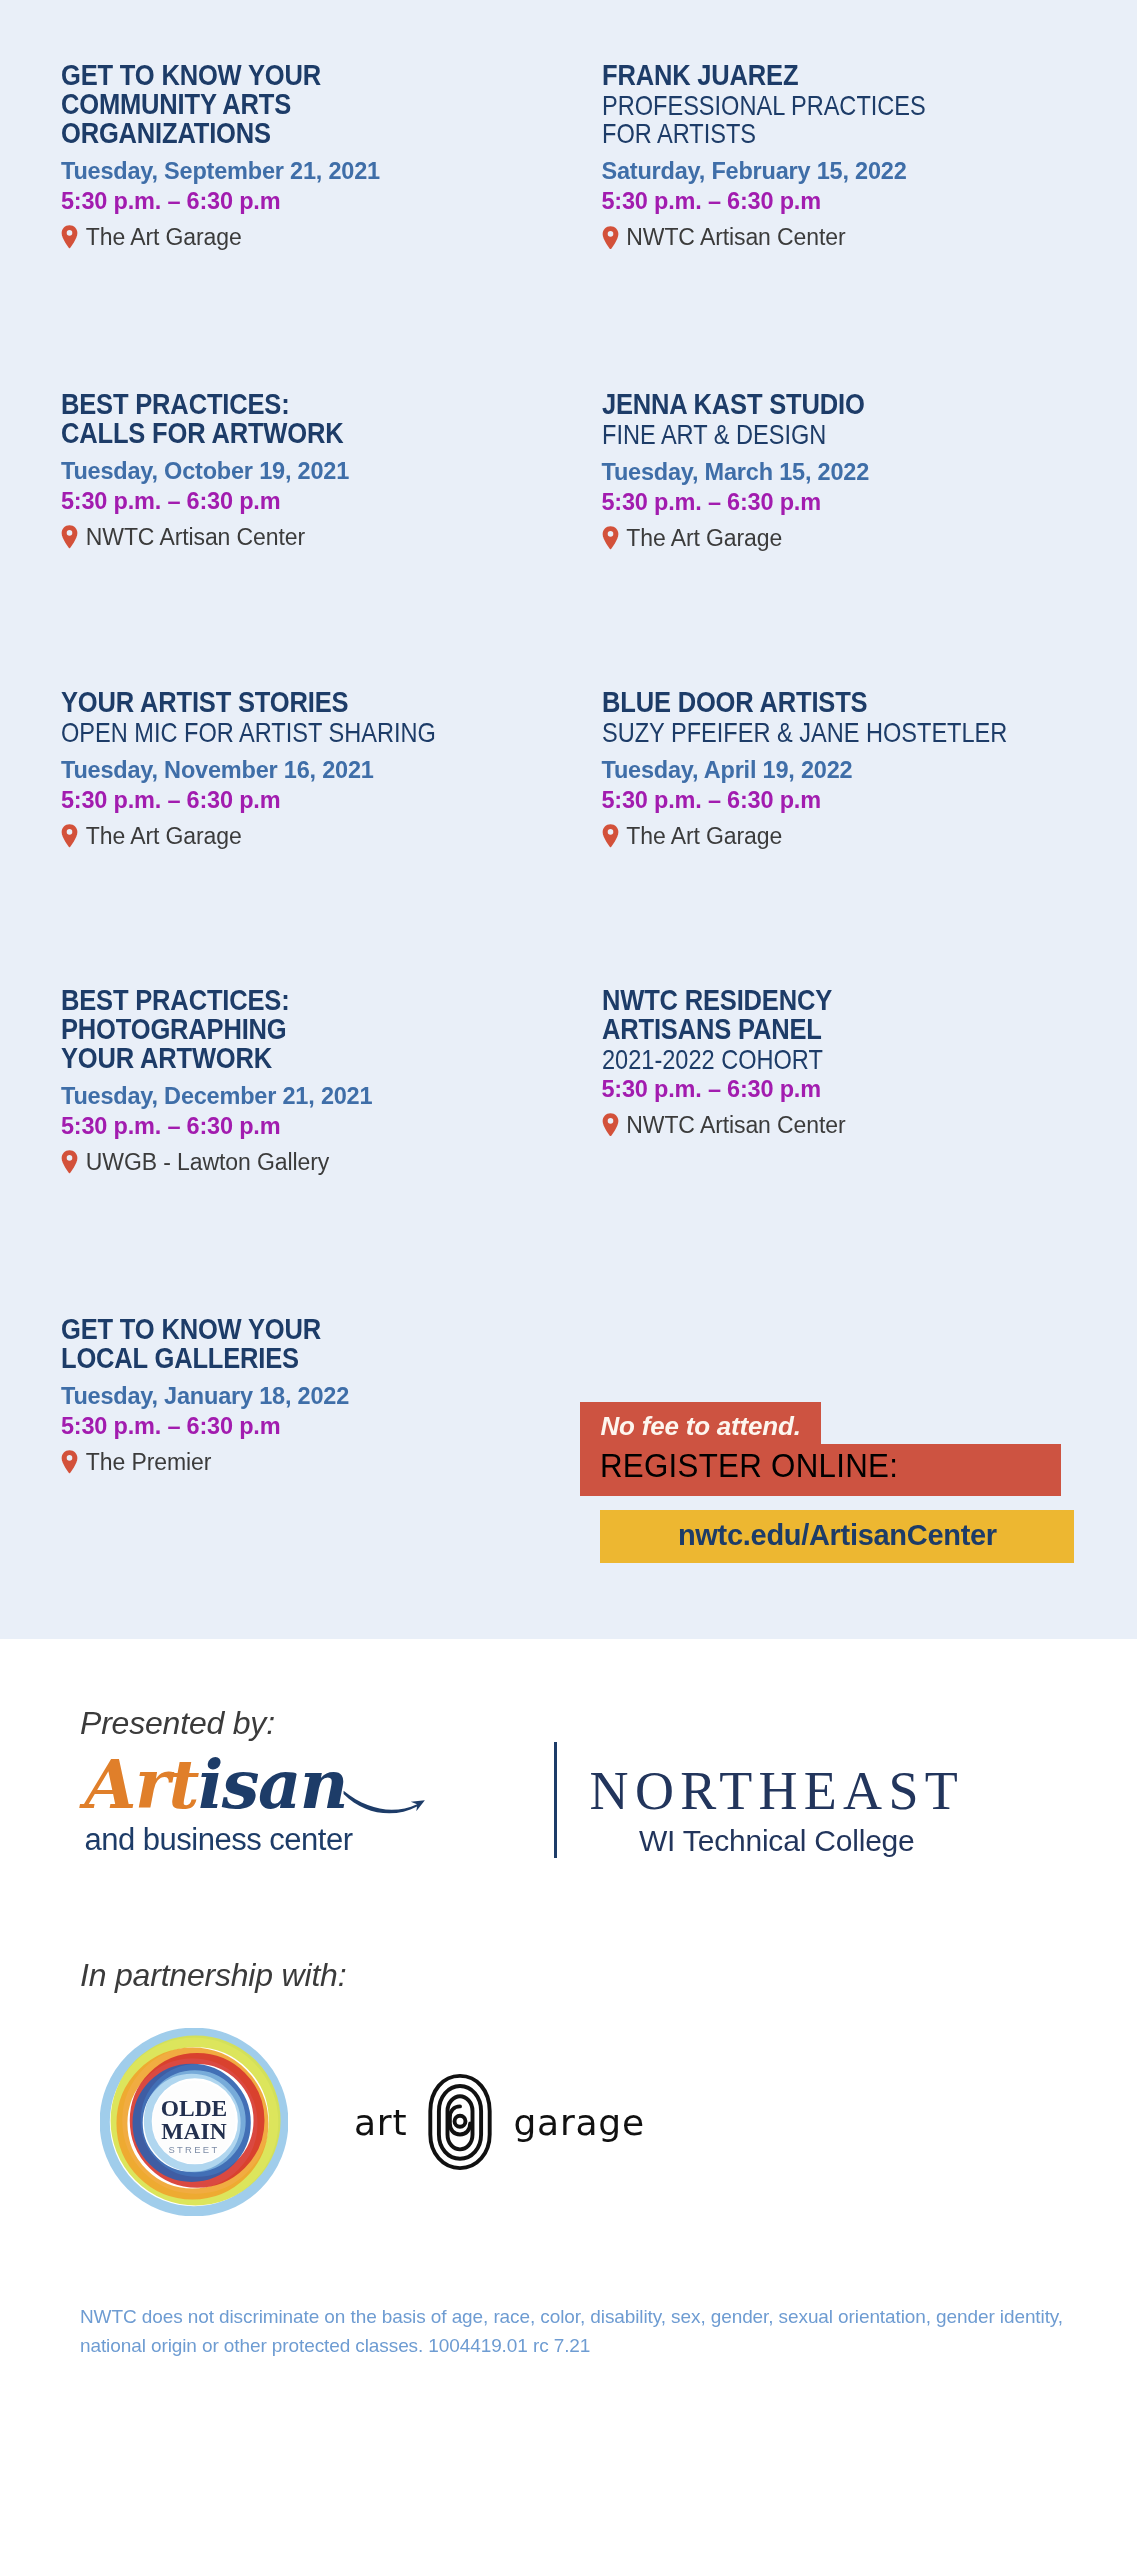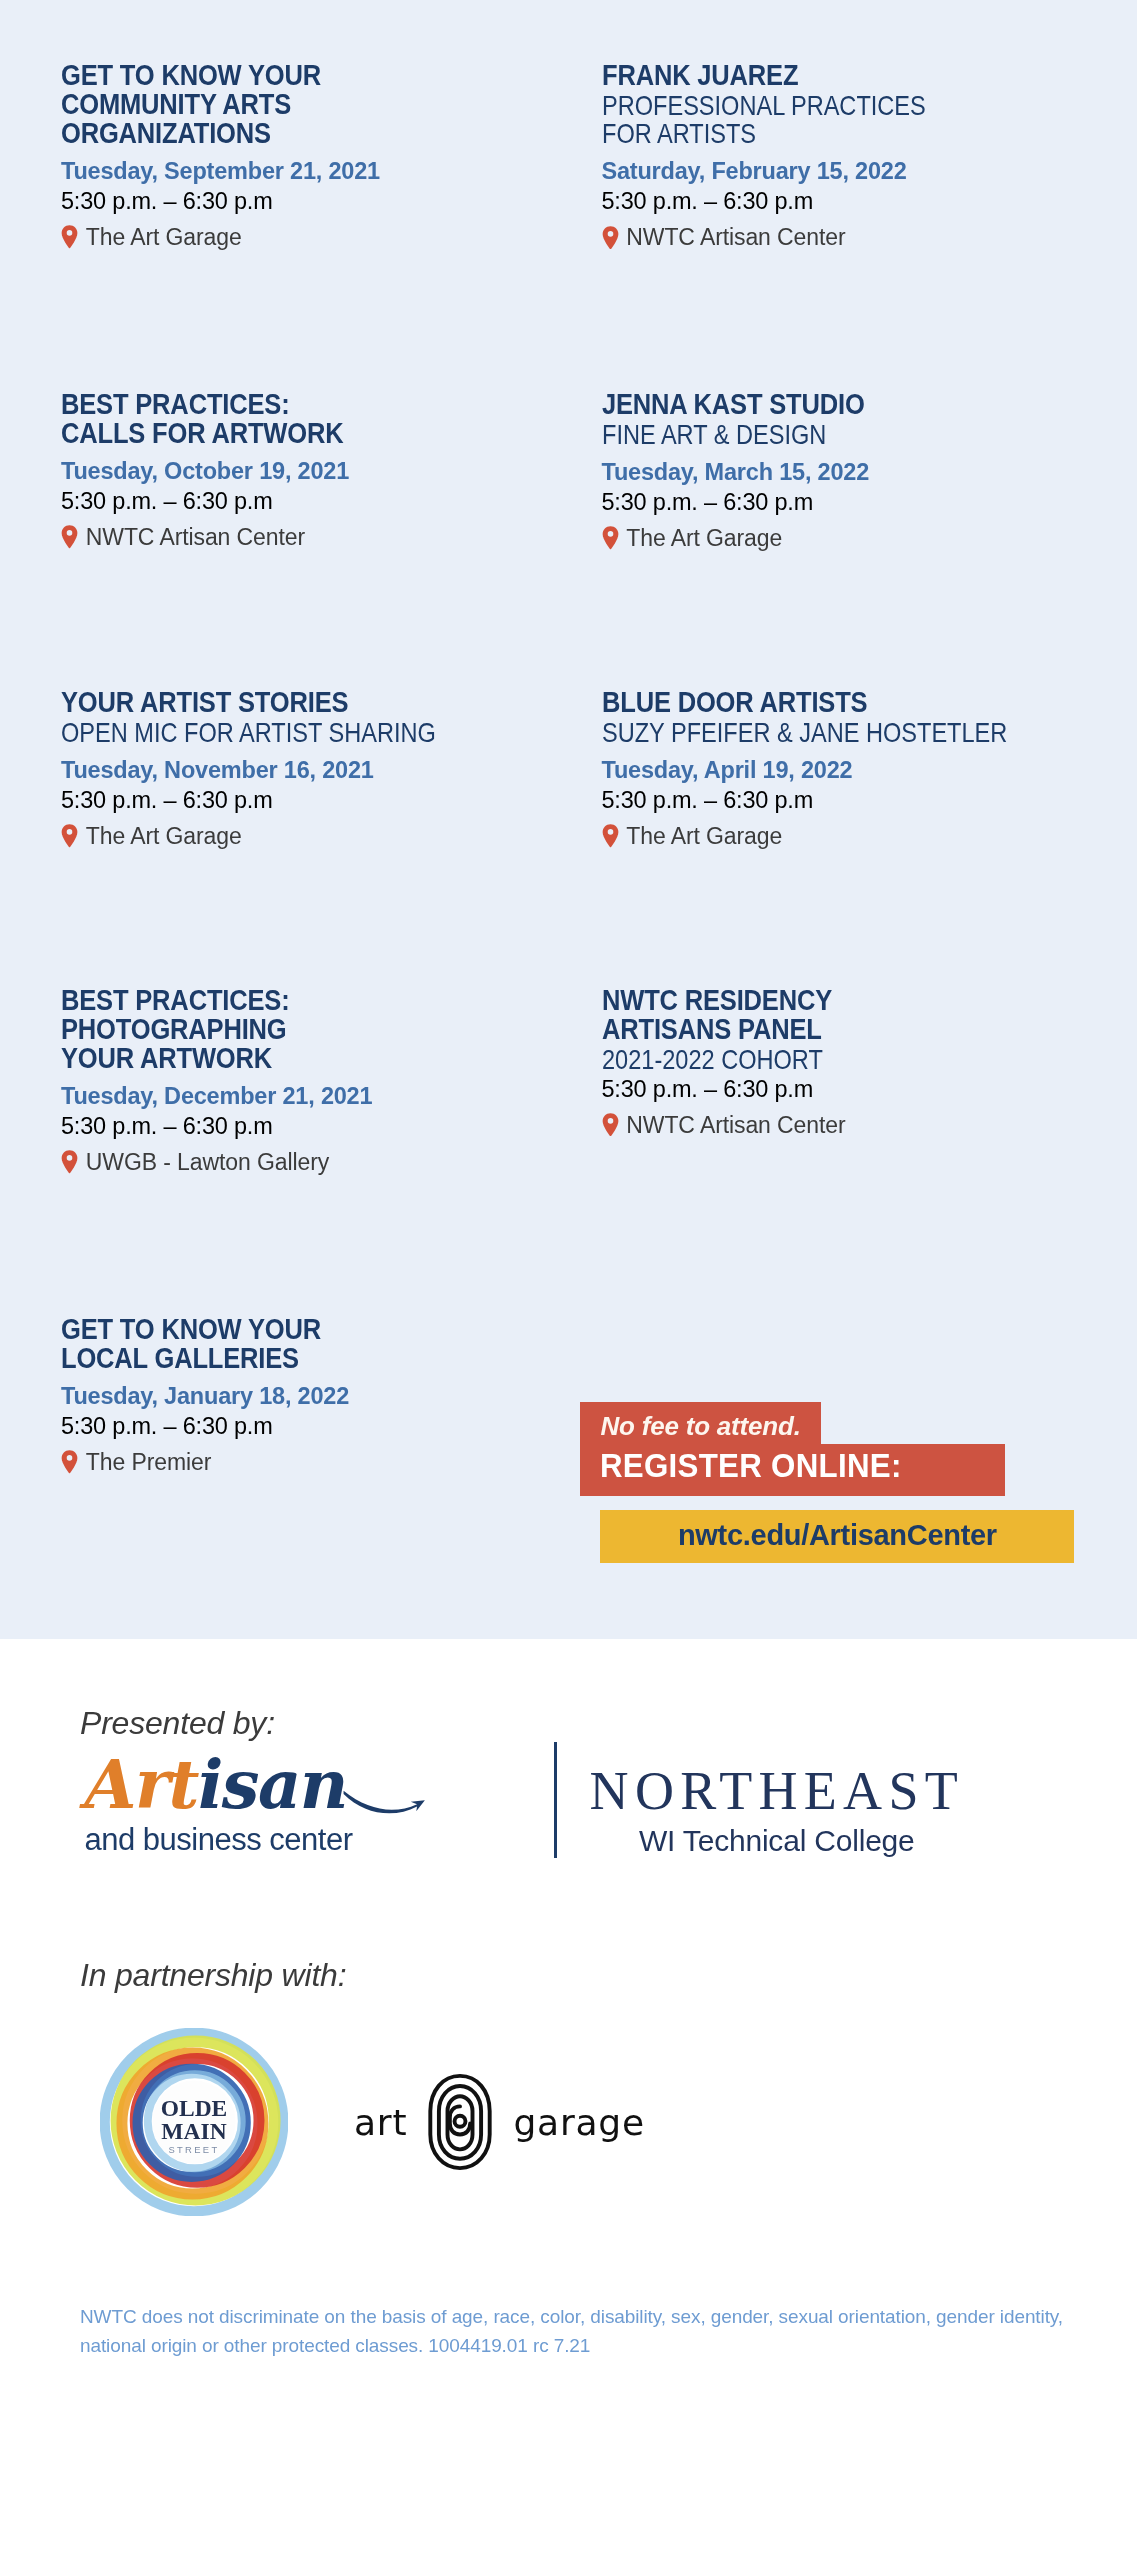--- a/index.html
+++ b/index.html
@@ -67,22 +67,22 @@
     font-size:23.5px;
     line-height:1.30;
     color:#3f6ea8;
     font-weight:bold;
     margin-top:7.8px;
     letter-spacing:-0.2px;
   }
   .ev-time{
     font-size:23.5px;
     line-height:1.30;
-    color:#000000;
-    font-weight:normal;
+    color:#a21caf;
+    font-weight:bold;
     letter-spacing:-0.2px;
   }
   .ev-loc{
     display:flex;
     align-items:baseline;
     margin-top:4.7px;
     font-size:23px;
     color:#3b3b3b;
     letter-spacing:-0.1px;
   }
@@ -108,26 +108,26 @@
     color:#fdf6ef;
     font-style:italic;
     font-weight:bold;
     font-size:26px;
     line-height:1.05;
     letter-spacing:-0.2px;
   }
   .reg-red-bot{
     background:#cd5341;
     display:block;
-    width:425px;
+    width:481px;
     margin-top:-0.8px;
     padding:1.6px 20.4px 12.5px 20.4px;
-    color:#ffffff;
+    color:#000000;
     font-family:"Liberation Sans Narrow","Liberation Sans", sans-serif;
-    font-weight:bold;
+    font-weight:normal;
     font-size:34px;
     line-height:1.12;
     text-transform:uppercase;
     letter-spacing:0.3px;
   }
   .reg-red-bot > span{
     display:inline-block;
     transform:scaleX(0.92);
     transform-origin:left center;
   }

